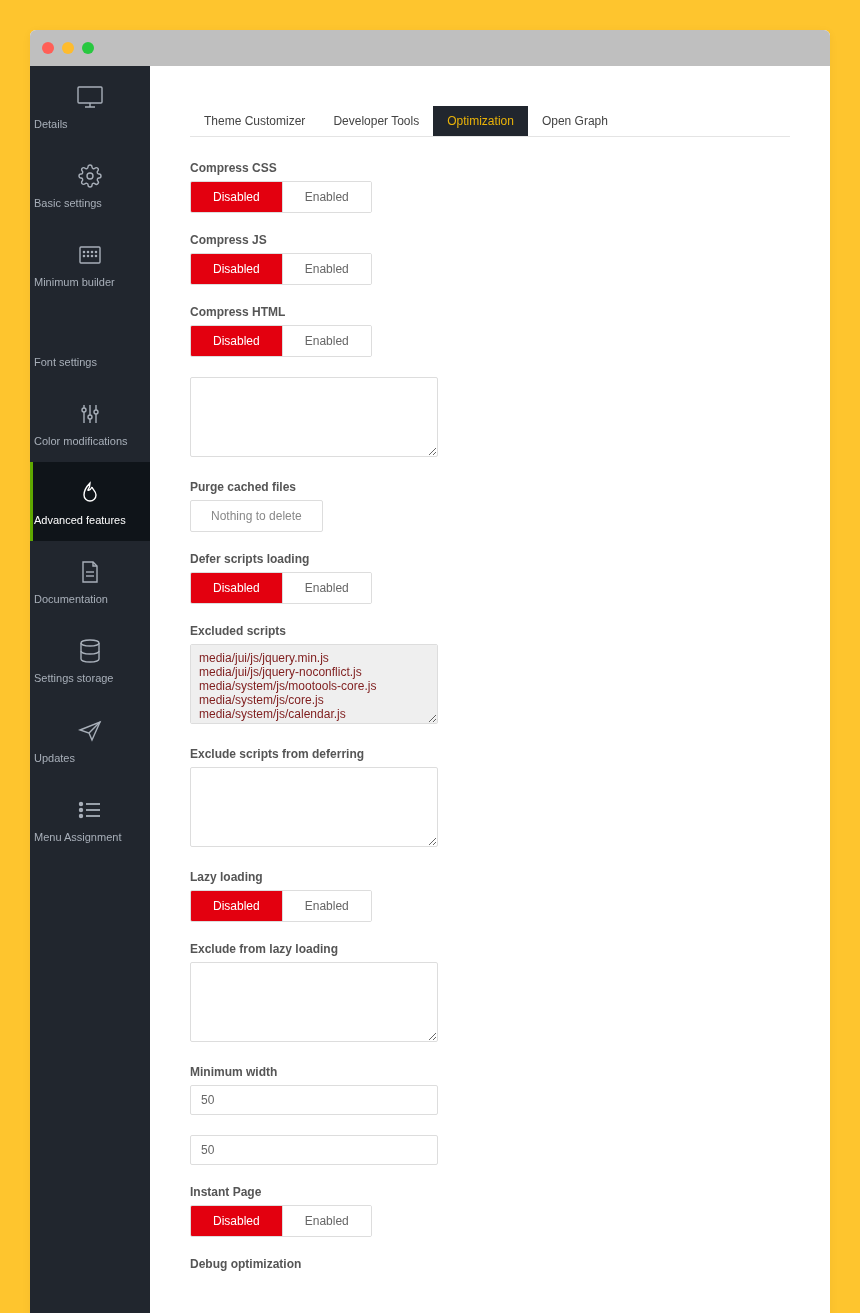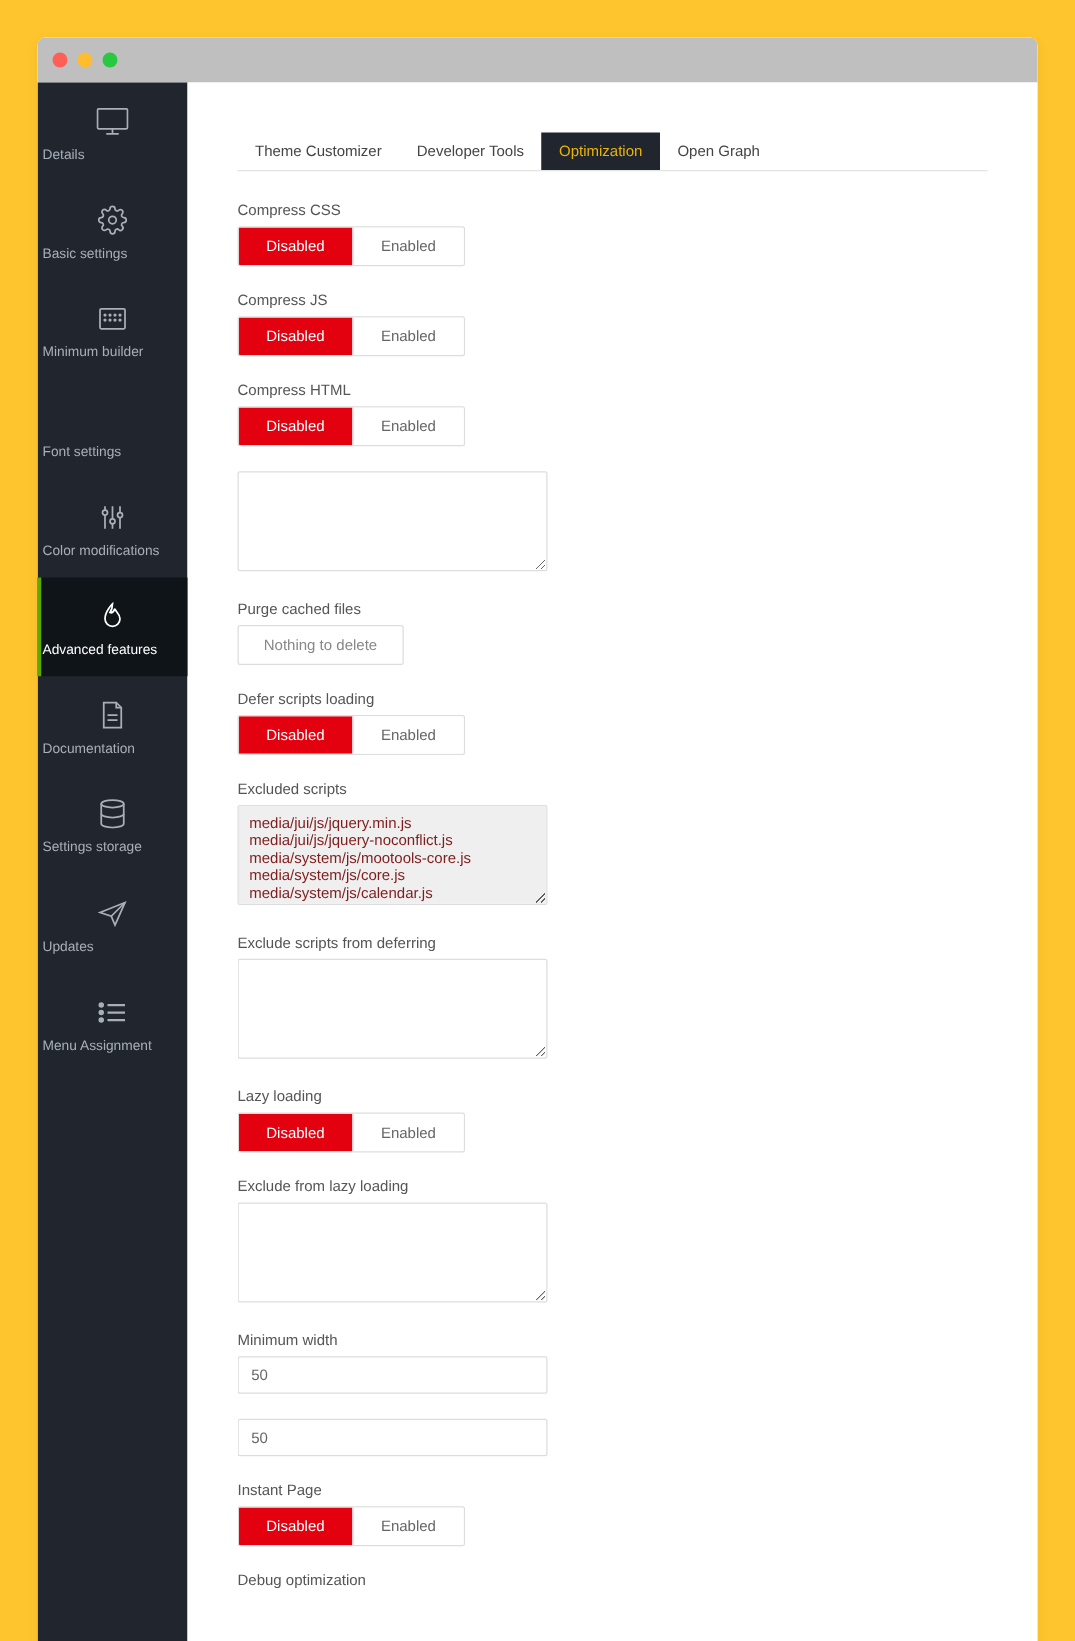--- a/index.html
+++ b/index.html
@@ -83,20 +83,21 @@
     color: #eab308;
   }
   .field {
     margin-bottom: 20px;
   }
   .field-label {
     font-size: 12px;
     color: #555;
     margin-bottom: 6px;
     display: block;
+    font-weight: bold;
   }
   .toggle {
     display: inline-flex;
     border: 1px solid #ddd;
     border-radius: 2px;
     overflow: hidden;
   }
   .toggle-btn {
     padding: 8px 22px;
     font-size: 12px;

